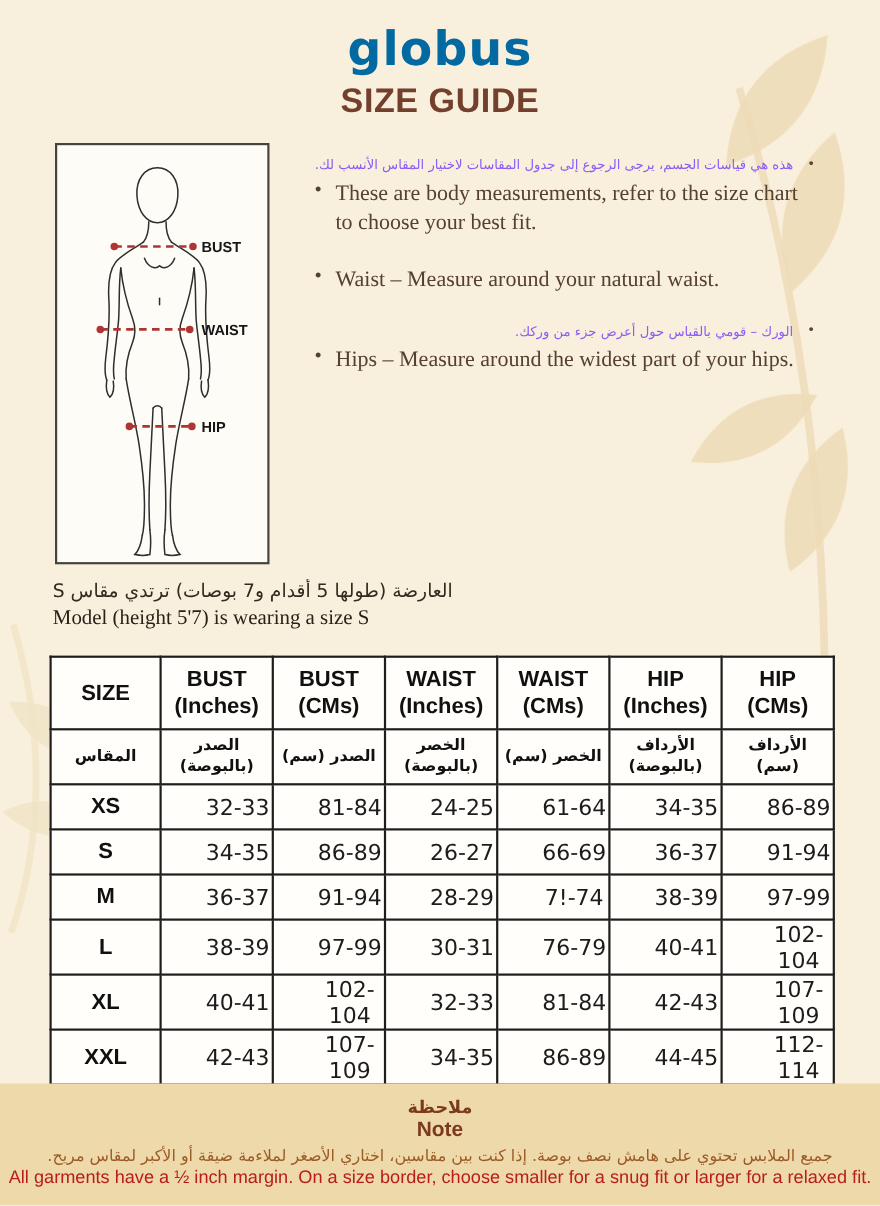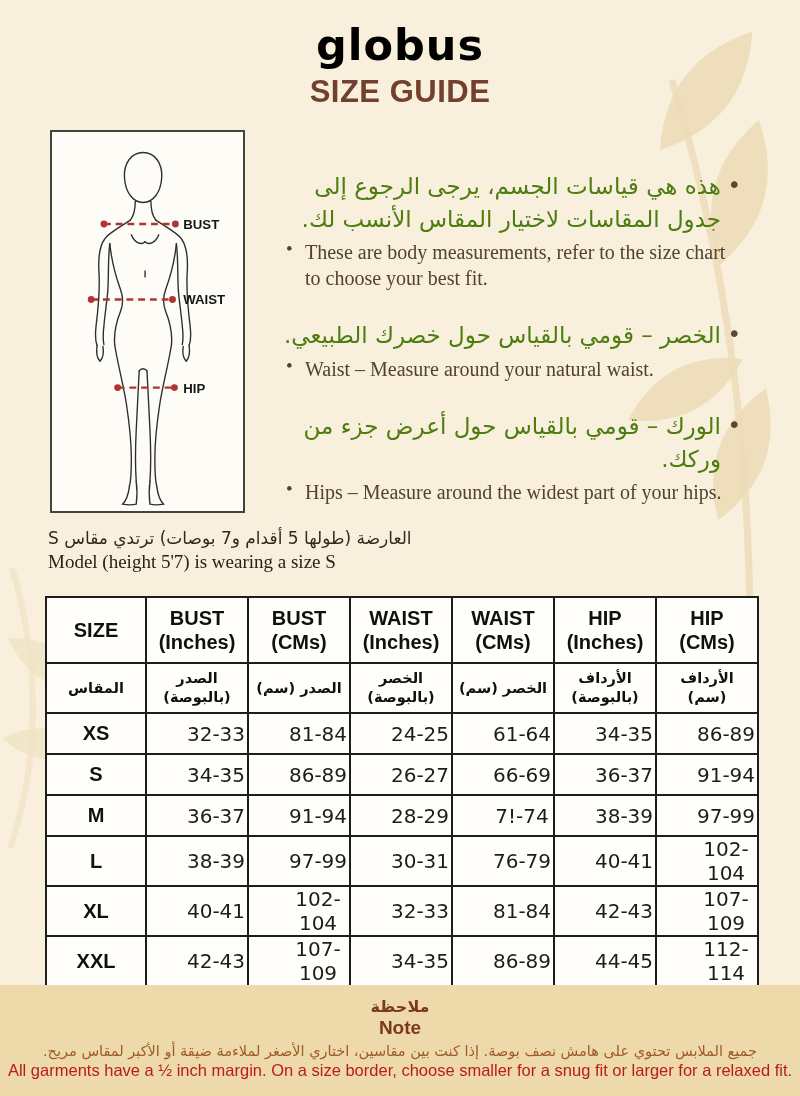--- a/index.html
+++ b/index.html
@@ -6,37 +6,37 @@
   html,body { width:800px; }
   body { font-family:"Liberation Sans", sans-serif; }
   .page { position:relative; width:800px; height:1096px; background:#f8efdc; overflow:hidden; }
 
   .decor { position:absolute; pointer-events:none; }
   .decor-tr { top:0; right:0; }
   .decor-left { top:548px; left:0; }
 
   .brand { position:absolute; top:20px; left:0; width:100%; text-align:center;
            font-family:"DejaVu Sans", sans-serif; font-size:43px; font-weight:600;
-           color:#000000; letter-spacing:1px; }
+           color:#0369a1; letter-spacing:1px; }
   .title { position:absolute; top:74px; left:0; width:100%; text-align:center;
            font-size:31px; font-weight:800; color:#72402d; letter-spacing:.5px; }
 
   .diagram { position:absolute; left:50px; top:130px; width:195px; height:383px;
              background:#fefcf7; border:2px solid #46423d; }
   .diagram svg { width:100%; height:100%; display:block; }
   .sketch path { fill:none; stroke:#2e2e2e; stroke-width:1.4; stroke-linecap:round; }
   .measure { stroke:#b03432; stroke-width:2.4; stroke-dasharray:7 5; fill:none; }
   .dot { fill:#b03432; }
   .mlabel { font-family:"Liberation Sans", sans-serif; font-size:13.5px; font-weight:700; fill:#161616; }
 
   .bullets { position:absolute; left:283px; top:142px; width:460px; }
   .group { margin-bottom:26px; }
   .li { position:relative; }
   .li.ar { direction:rtl; padding-right:22px; font-family:"DejaVu Sans", sans-serif;
-           font-size:23px; line-height:1.42; color:#4d7c0f; margin-bottom:4px;margin-top:28px; }
+           font-size:12px; line-height:1.42; color:#8b5cf6; margin-bottom:4px; }
   .li.ar::before { content:'\2022'; position:absolute; right:2px; top:-1px; color:#5f4630; }
   .li.en { padding-left:22px; font-family:"Liberation Serif", serif;
            font-size:20px; line-height:1.3; color:#564130; }
   .li.en::before { content:'\2022'; position:absolute; left:3px; top:-2px; color:#564130; font-size:19px; }
 
   .model-note { position:absolute; left:48px; top:528px; width:700px; }
   .model-ar { direction:rtl; text-align:left; font-family:"DejaVu Sans", sans-serif;
               font-size:17px; font-weight:500; color:#33291e; margin-bottom:3px; }
   .model-en { font-family:Liberation Serif, serif; font-size:19px; color:#29221a; }
 
@@ -130,21 +130,20 @@
       </g>
     </svg>
   </div>
 
   <div class="bullets">
     <div class="group">
       <div class="li ar">هذه هي قياسات الجسم، يرجى الرجوع إلى جدول المقاسات لاختيار المقاس الأنسب لك.</div>
       <div class="li en">These are body measurements, refer to the size chart to choose your best fit.</div>
     </div>
     <div class="group">
-      <div class="li ar">الخصر – قومي بالقياس حول خصرك الطبيعي.</div>
       <div class="li en">Waist – Measure around your natural waist.</div>
     </div>
     <div class="group">
       <div class="li ar">الورك – قومي بالقياس حول أعرض جزء من وركك.</div>
       <div class="li en">Hips – Measure around the widest part of your hips.</div>
     </div>
   </div>
 
   <div class="model-note">
     <div class="model-ar">العارضة (طولها 5 أقدام و7 بوصات) ترتدي مقاس S</div>

